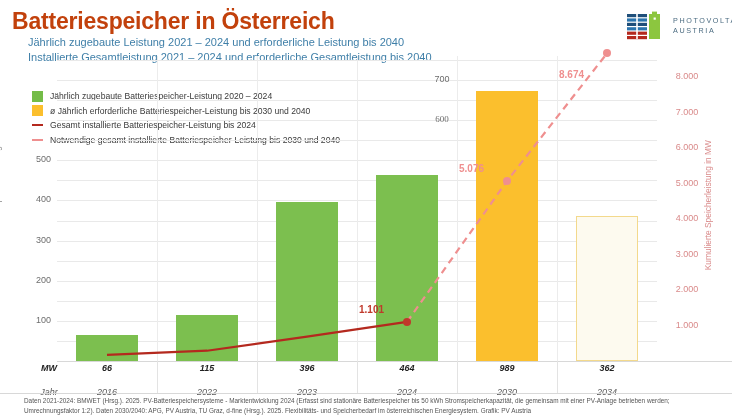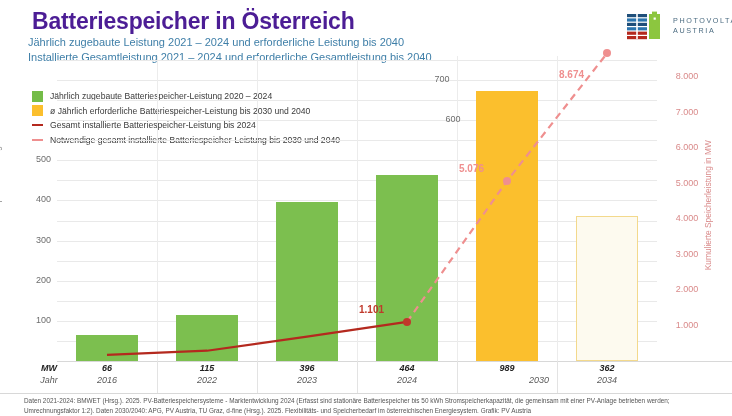--- a/index.html
+++ b/index.html
@@ -8,22 +8,22 @@
     width: 732px; height: 416px;
     background:#ffffff;
     font-family: "Liberation Sans", sans-serif;
     overflow: hidden;
     position: relative;
   }
 
   
   #header { position:absolute; left:0; top:0; width:732px; height:78px; }
   #page-title {
-    position:absolute; left:32px; top:8px;
-    font-size:23px; font-weight:bold; color:#4c1d95;
+    position:absolute; left:12px; top:8px;
+    font-size:23px; font-weight:bold; color:#c2410c;
     letter-spacing:-0.2px;
   }
   .subtitle {
     position:absolute; left:28px;
     font-size:11px; color:#3f7fa8; white-space:nowrap;
   }
   #subtitle-1 { top:36px; }
   #subtitle-2 { top:51px; }
 
   
@@ -87,21 +87,21 @@
     position:absolute; left:703px; top:140px;
     font-size:8.4px; color:#d98a8a;
     transform-origin:0 0; transform:rotate(-90deg) translate(-100%,0);
     white-space:nowrap;
   }
 
   
   #xtable { position:absolute; left:0; top:361px; width:732px; height:32px; }
   #row-mw, #row-jahr { position:absolute; left:0; width:692px; height:16px;font-style:italic; }
   #row-mw { top:2px; }
-  #row-jahr { top:14px;padding-left:17px; }
+  #row-jahr { top:26px;padding-left:17px; }
   .cell { position:absolute; text-align:center; font-size:9px; }
   .cell.head { font-weight:bold; color:#222; }
   .cell.val  { font-weight:bold; color:#222; }
   .cell.year { color:#5a5a5a; }
   .tsep { position:absolute; top:0; width:1px; height:32px; background:#e3e3e3; }
   #tline-top { position:absolute; left:57px; top:0; width:675px; height:1px; background:#d8d8d8; }
   #tline-bot { position:absolute; left:0; top:32px; width:732px; height:1px; background:#d8d8d8; }
 
   
   #footnote { position:absolute; left:24px; top:396px; width:700px; }
@@ -208,21 +208,21 @@
 </div>
 
 <div id="yaxis-left">
   <div id="ylabel-left">Jährlich neu installierte Speicherleistung in MW</div>
   <div id="left-ticks">
       <div class="ytick-left" style="left: 17px; top: 314.868px;">100</div>
       <div class="ytick-left" style="left: 17px; top: 274.737px;">200</div>
       <div class="ytick-left" style="left: 17px; top: 234.605px;">300</div>
       <div class="ytick-left" style="left: 17px; top: 194.474px;">400</div>
       <div class="ytick-left" style="left: 17px; top: 154.342px;">500</div>
-      <div class="ytick-float" style="left: 436px; top: 114.211px;">600</div>
+      <div class="ytick-float" style="left: 425px; top: 114.211px; font-family: Liberation Serif, serif;">600</div>
       <div class="ytick-float" style="left: 425px; top: 74.0789px;">700</div>
     </div>
 </div>
 <div id="yaxis-right">
   <div id="ylabel-right">Kumulierte Speicherleistung in MW</div>
   <div id="right-ticks">
       <div class="ytick-right" style="left: 667px; top: 319.535px;">1.000</div>
       <div class="ytick-right" style="left: 667px; top: 284.07px;">2.000</div>
       <div class="ytick-right" style="left: 667px; top: 248.605px;">3.000</div>
       <div class="ytick-right" style="left: 667px; top: 213.14px;">4.000</div>
@@ -243,21 +243,21 @@
       <div class="cell val" style="left: 357px; width: 100px;">464</div>
       <div class="cell val" style="left: 457px; width: 100px;">989</div>
       <div class="cell val" style="left: 557px; width: 100px;">362</div>
     </div>
   <div id="row-jahr">
     <div class="cell year" style="left:24px;width:50px;">Jahr</div>
   <div class="cell year" style="left: 57px; width: 100px;">2016</div>
       <div class="cell year" style="left: 157px; width: 100px;">2022</div>
       <div class="cell year" style="left: 257px; width: 100px;">2023</div>
       <div class="cell year" style="left: 357px; width: 100px;">2024</div>
-      <div class="cell year" style="left: 457px; width: 100px; margin-left: 32px;">2030</div>
+      <div class="cell year" style="left: 457px; width: 100px;">2030</div>
       <div class="cell year" style="left: 557px; width: 100px;">2034</div>
     </div>
   <div id="tline-bot"></div>
 <div class="tsep" style="left: 157px;"></div>
     <div class="tsep" style="left: 257px;"></div>
     <div class="tsep" style="left: 357px;"></div>
     <div class="tsep" style="left: 457px;"></div>
     <div class="tsep" style="left: 557px;"></div>
   </div>
 

